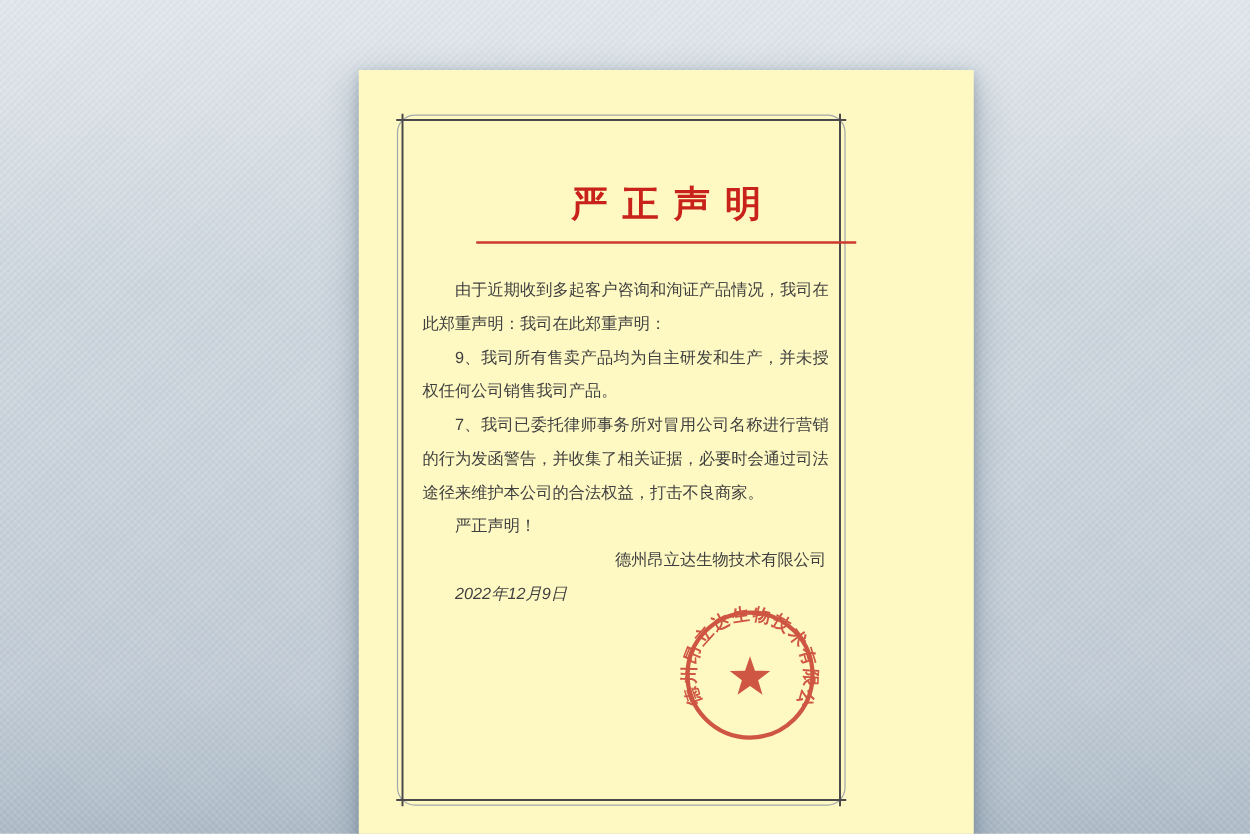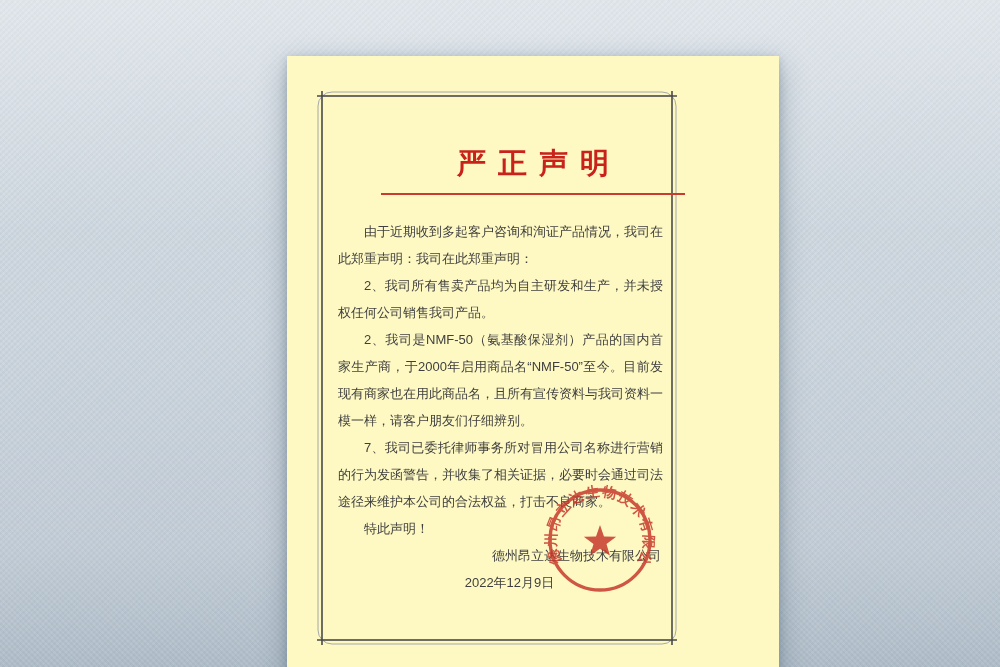--- a/index.html
+++ b/index.html
@@ -30,21 +30,21 @@
   .title-rule{
     position:absolute; top:137px; left:50%; transform:translateX(-50%);
     width:304px; height:2px; background:#cb3a2e;
   }
   .body-text{
     position:absolute; top:162px; left:51px; width:325px;
     font-size:13px; line-height:27px; color:#3f3f3f; text-align:justify;
   }
   .body-text p{margin:0; text-indent:2em;}
   .sign-line{text-indent:0; text-align:right; padding-right:2px;}
-  .date-line{text-indent:0; text-align:center; padding-right:8px;}
+  .date-line{text-indent:0; text-align:left; padding-right:8px;font-style:italic;}
   .seal{
     position:absolute; left:253px; top:424px; width:120px; height:120px;
     opacity:.84; pointer-events:none;
   }
   .seal-ring{fill:none; stroke:#c5372a; stroke-width:3.4;}
   .seal-star{fill:#c5372a;}
   .seal-text{fill:#c5372a; font-size:14px; font-weight:bold; letter-spacing:1.5px;
     font-family:"Liberation Sans", sans-serif;}
 </style>
 </head>
@@ -56,24 +56,23 @@
     <rect class="frame-light" x="31" y="36" width="358" height="552" rx="14" ry="14"></rect>
     <rect class="frame-dark" x="35" y="40" width="350" height="544"></rect>
     <path class="frame-dark" d="M35,40 v-5 M35,40 h-5 M385,40 v-5 M385,40 h5 M385,584 v5 M385,584 h5 M35,584 v5 M35,584 h-5"></path>
   </svg>
 
   <h1 class="doc-title">严正声明</h1>
   <div class="title-rule"></div>
 
   <div class="body-text">
     <p>由于近期收到多起客户咨询和洵证产品情况，我司在此郑重声明：我司在此郑重声明：</p>
-    <p>2、我司所有售卖产品均为自主研发和生产，并未授权任何公司销售我司产品。</p>
-    <p>2、我司是NMF-50（氨基酸保湿剂）产品的国内首家生产商，于2000年启用商品名“NMF-50”至今。目前发现有商家也在用此商品名，且所有宣传资料与我司资料一模一样，请客户朋友们仔细辨别。</p>
+    <p>9、我司所有售卖产品均为自主研发和生产，并未授权任何公司销售我司产品。</p>
     <p>7、我司已委托律师事务所对冒用公司名称进行营销的行为发函警告，并收集了相关证据，必要时会通过司法途径来维护本公司的合法权益，打击不良商家。</p>
-    <p>特此声明！</p>
+    <p>严正声明！</p>
     <p class="sign-line">德州昂立达生物技术有限公司</p>
     <p class="date-line">2022年12月9日</p>
   </div>
 
   <svg class="seal" viewBox="0 0 120 120" aria-hidden="true">
     <circle class="seal-ring" cx="60" cy="60" r="50"></circle>
     <polygon class="seal-star" points="60,45 64.0,56.5 76.2,56.7 66.5,64.1 70.0,75.8 60,68.8 50.0,75.8 53.5,64.1 43.8,56.7 56.0,56.5"></polygon>
     <path id="sealArc" d="M 26.1,88.2 A 44 44 0 1 1 93.9,88.2" fill="none"></path>
     <text class="seal-text">
       <textPath href="#sealArc" startOffset="4%">德州昂立达生物技术有限公司</textPath>

